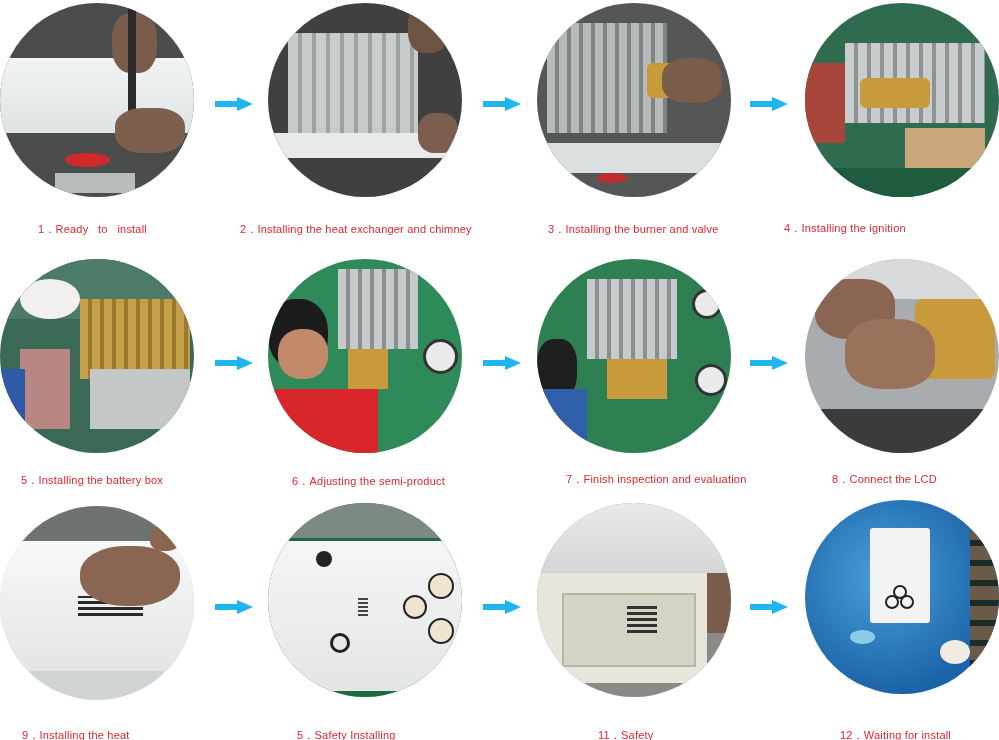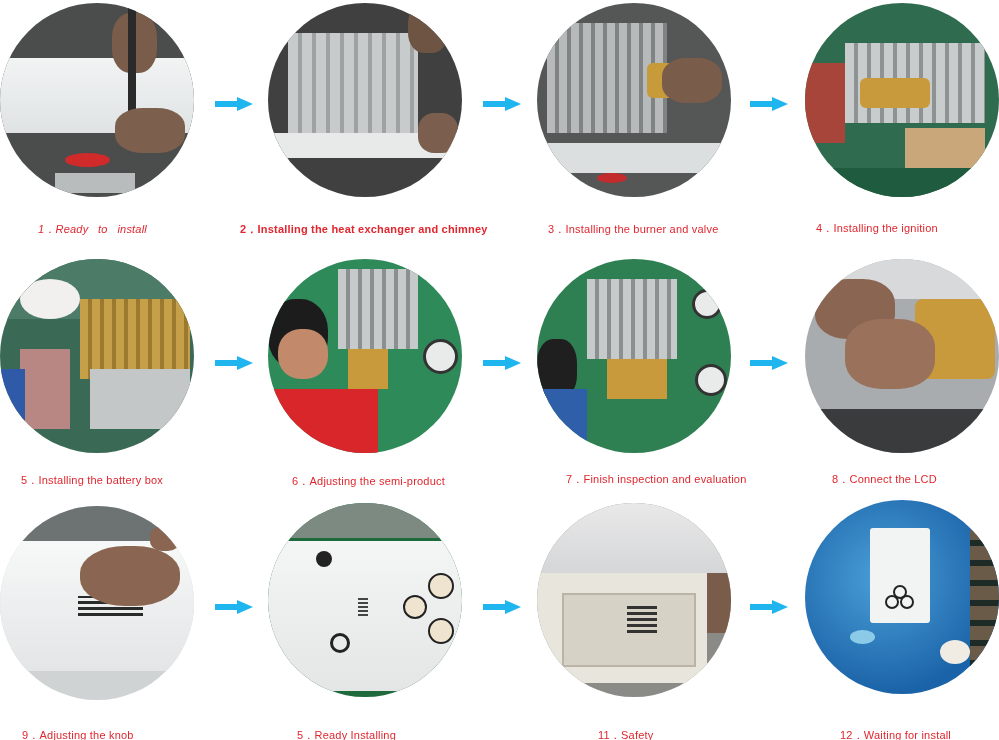--- a/index.html
+++ b/index.html
@@ -55,24 +55,24 @@
 </div>
 
 <div class="circle" style="left:805px;top:3px;background:#2f6b4f;">
   <div class="layer" style="left:0;top:60px;width:40px;height:80px;background:#a8453a;"></div>
   <div class="layer" style="left:40px;top:40px;width:140px;height:80px;background:repeating-linear-gradient(90deg,#c9cccd 0 9px,#8e9293 9px 13px);"></div>
   <div class="layer" style="left:55px;top:75px;width:70px;height:30px;background:#c99a3c;border-radius:6px;"></div>
   <div class="layer" style="left:100px;top:125px;width:80px;height:40px;background:#caa77a;"></div>
   <div class="layer" style="left:0;top:165px;width:194px;height:30px;background:#1f5c3f;"></div>
 </div>
 
-<div class="caption" style="left:38px;top:222px;font-style:italic;"><span>1．</span><span>Ready   to   install</span></div>
-<div class="caption" style="left:240px;top:222px;font-weight:bold;"><span>2．</span><span>Installing the heat exchanger and chimney</span></div>
+<div class="caption" style="left:38px;top:222px;"><span>1．</span><span>Ready   to   install</span></div>
+<div class="caption" style="left:240px;top:222px;"><span>2．</span><span>Installing the heat exchanger and chimney</span></div>
 <div class="caption" style="left:548px;top:222px;"><span>3．</span><span>Installing the burner and valve</span></div>
-<div class="caption" style="left:816px;top:221px;"><span>4．</span><span>Installing the ignition</span></div>
+<div class="caption" style="left:784px;top:221px;"><span>4．</span><span>Installing the ignition</span></div>
 
 <div class="circle" style="left:0px;top:259px;background:#3a6a55;">
   <div class="layer" style="left:0;top:0;width:194px;height:60px;background:#4c7b68;"></div>
   <div class="layer" style="left:20px;top:20px;width:60px;height:40px;border-radius:50%;background:#f2f0ee;"></div>
   <div class="layer" style="left:80px;top:40px;width:110px;height:80px;background:repeating-linear-gradient(90deg,#c6a048 0 8px,#9b7a30 8px 12px);"></div>
   <div class="layer" style="left:90px;top:110px;width:100px;height:60px;background:#c4c7c8;"></div>
   <div class="layer" style="left:20px;top:90px;width:50px;height:80px;background:#d98f8f;opacity:0.8;"></div>
   <div class="layer" style="left:0;top:110px;width:25px;height:90px;background:#2e5aa8;"></div>
 </div>
 <div class="arrow" style="left:215px;top:356px;">
@@ -173,16 +173,16 @@
 <div class="circle" style="left:805px;top:500px;background:radial-gradient(circle at 40% 40%,#4a9fd8,#1b63a8 70%);">
   <div class="layer" style="left:165px;top:30px;width:40px;height:150px;background:repeating-linear-gradient(0deg,#6a5a48 0 14px,#1e2a26 14px 20px);"></div>
   <div class="layer" style="left:65px;top:28px;width:60px;height:95px;background:#f2f3f3;border-radius:3px;"></div>
   <div class="layer" style="left:80px;top:95px;width:10px;height:10px;border-radius:50%;border:2px solid #222;"></div>
   <div class="layer" style="left:95px;top:95px;width:10px;height:10px;border-radius:50%;border:2px solid #222;"></div>
   <div class="layer" style="left:88px;top:85px;width:10px;height:10px;border-radius:50%;border:2px solid #222;"></div>
   <div class="layer" style="left:135px;top:140px;width:30px;height:24px;border-radius:50%;background:#f0ece4;"></div>
   <div class="layer" style="left:45px;top:130px;width:25px;height:14px;border-radius:50%;background:#8ccbe8;"></div>
 </div>
 
-<div class="caption" style="left:22px;top:728px;"><span>9．</span><span>Adjusting the knob</span></div>
-<div class="caption" style="left:297px;top:728px;"><span>5．</span><span>Ready Installing</span></div>
+<div class="caption" style="left:22px;top:728px;"><span>9．</span><span>Installing the heat</span></div>
+<div class="caption" style="left:297px;top:728px;"><span>5．</span><span>Safety Installing</span></div>
 <div class="caption" style="left:598px;top:728px;"><span>11．</span><span>Safety</span></div>
 <div class="caption" style="left:840px;top:728px;"><span>12．</span><span>Waiting for install</span></div>
 
 </body></html>

